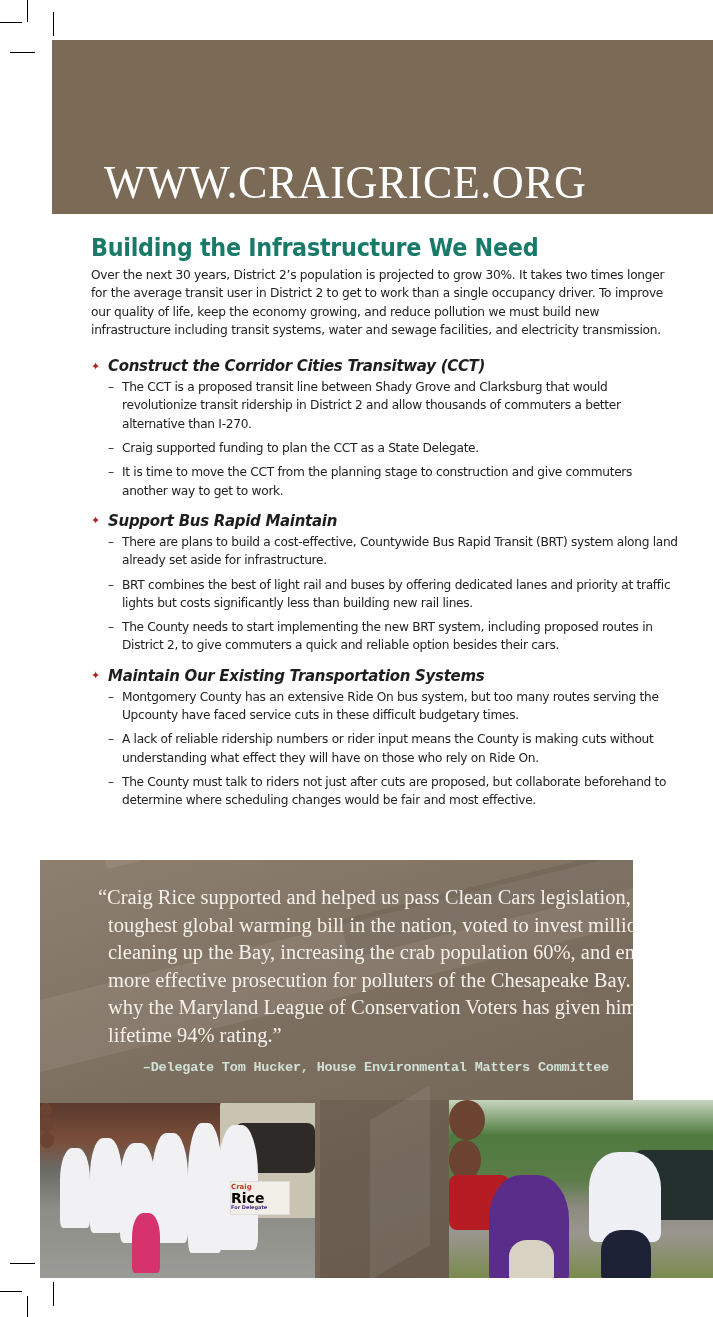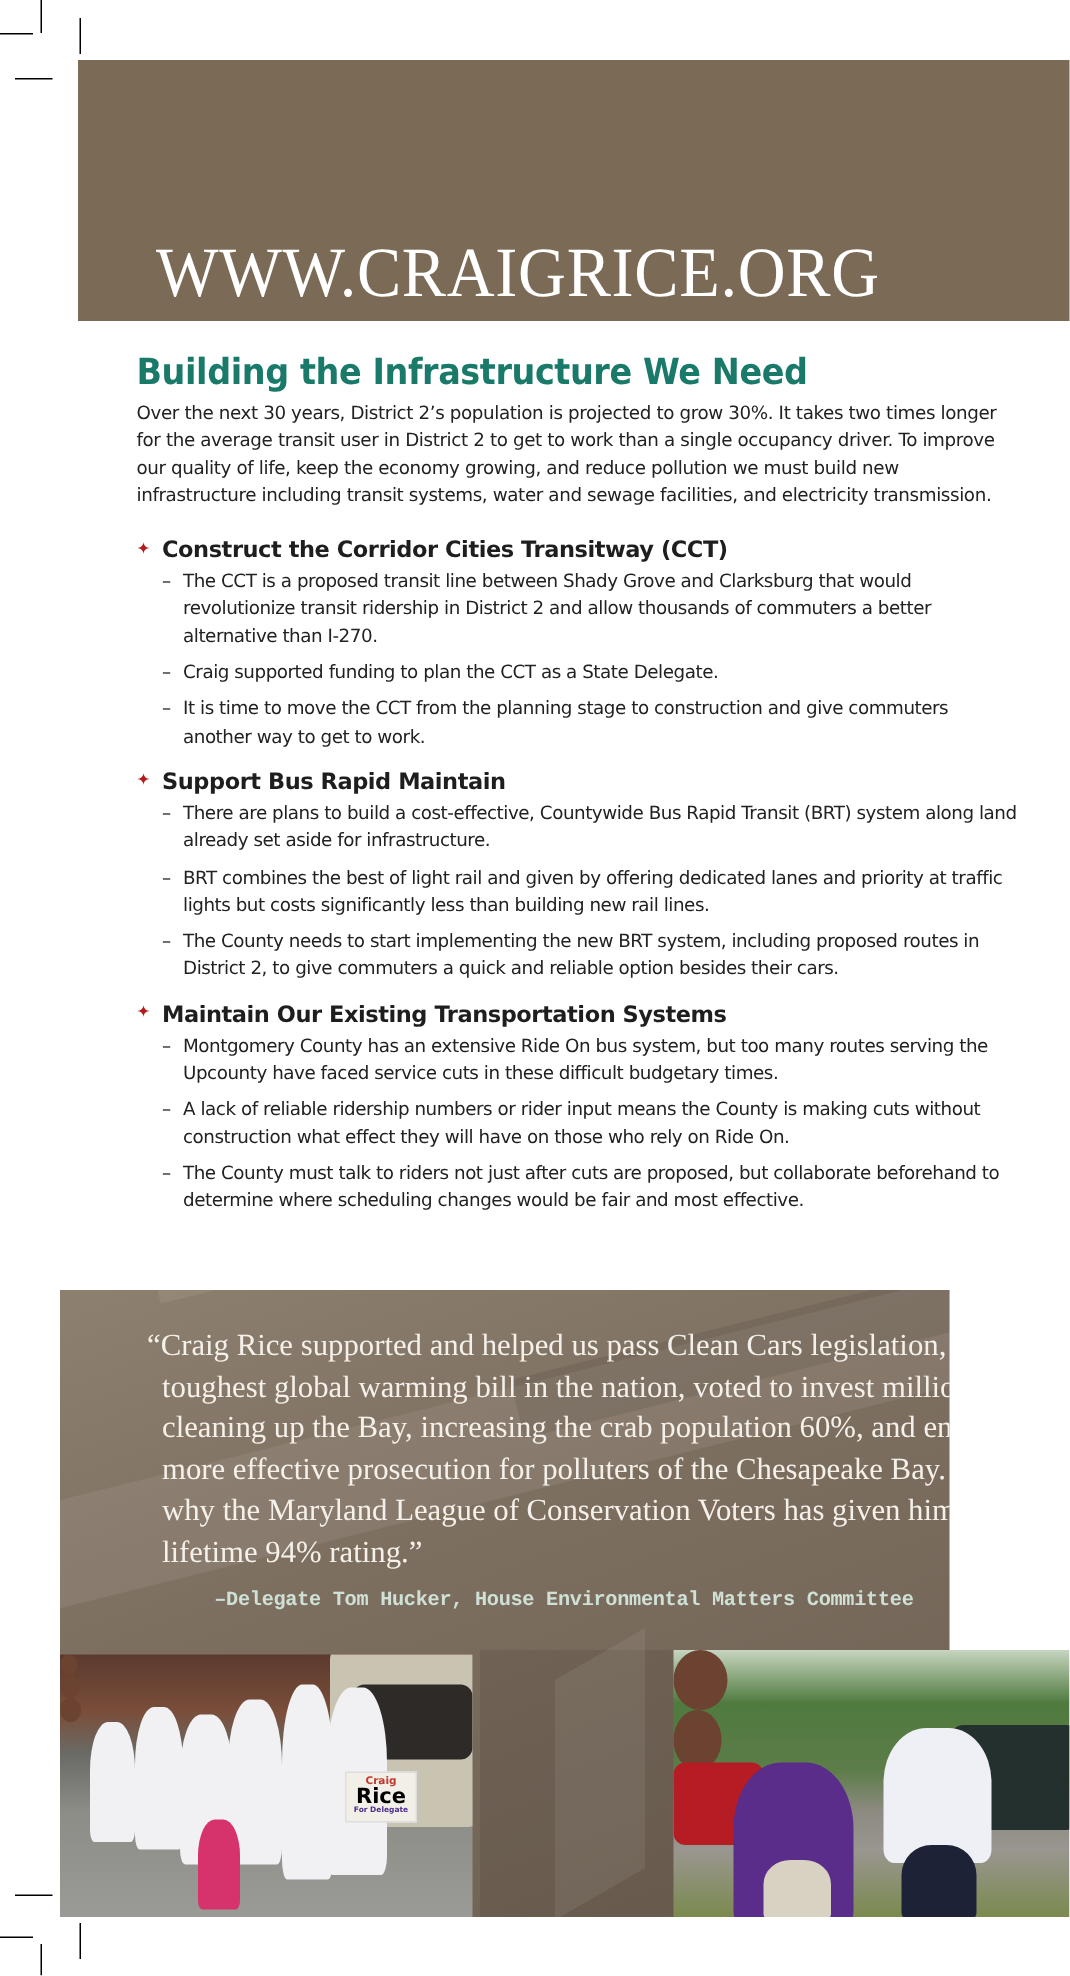--- a/index.html
+++ b/index.html
@@ -36,20 +36,21 @@
     .topic { margin-top: 16px; }
     .topic + .topic { margin-top: 10px; }
     .topic-head { display: flex; align-items: center; height: 22px; }
     .bullet-star {
       width: 17px; color: #b31b1b; font-size: 11px; line-height: 1;
     }
     .topic-title {
       font-family: "DejaVu Sans", sans-serif; font-weight: bold;
       font-size: 15px; color: #1e1e1e; letter-spacing: -0.3px;
       white-space: nowrap;
+      font-style: italic;
     }
     .sub-list { list-style: none; margin-left: 17px; margin-top: 1px; }
     .sub-item {
       position: relative; padding-left: 14px;
       font-family: "DejaVu Sans", sans-serif;
       font-size: 12.2px; color: #222; line-height: 18.3px;
       letter-spacing: -0.3px; margin-bottom: 6px;
     }
     .sub-item .dash { position: absolute; left: 0; top: 0; }
 
@@ -79,24 +80,24 @@
     .photo-left { left: 40px; top: 1103px; width: 275px; height: 175px;
       background: linear-gradient(180deg, #5b3a2e 0%, #7a4e3a 22%, #6a6b66 38%, #8d8d88 60%, #9a9a96 100%); }
     .photo-right { left: 449px; top: 1100px; width: 264px; height: 178px;
       background: linear-gradient(180deg, #c7d5c0 0%, #4f7a3e 20%, #5c7d49 45%, #8c8a80 60%, #9a9690 75%, #7a8a4e 100%); }
 
     .fig { position: absolute; border-radius: 40% 40% 10% 10%; }
     .shirt-white { background: #f1f1f4; }
     .shirt-purple { background: #5a2d8a; }
     .skin { background: #6b4330; border-radius: 50%; }
     .sign {
-      position: absolute; left: 190px; top: 78px; width: 48px; height: 34px;
+      position: absolute; left: 190px; top: 78px; width: 60px; height: 34px;
       background: #f2efe8; border: 1px solid #ddd;
       font-family: "DejaVu Sans", sans-serif; font-weight: bold;
-      text-align: center; line-height: 1;
+      line-height: 1;
     }
     .sign .s1 { color: #c0392b; font-size: 7px; display: block; margin-top: 2px; }
     .sign .s2 { color: #000000; font-size: 14px; display: block; }
     .sign .s3 { color: #4b2c8f; font-size: 5px; display: block; }
     .car { position: absolute; border-radius: 8px; }
   </style>
 </head>
 <body>
 
 <div class="crop" style="left:27px;top:0;width:1px;height:22px;"></div>
@@ -128,33 +129,33 @@
     </ul>
   </div>
 
   <div class="topic">
     <div class="topic-head">
       <span class="bullet-star">✦</span>
       <h2 class="topic-title">Support Bus Rapid Maintain</h2>
     </div>
     <ul class="sub-list">
       <li class="sub-item"><span class="dash">–</span><span>There are plans to build a cost-effective, Countywide Bus Rapid Transit (BRT) system along land already set aside for infrastructure.</span></li>
-      <li class="sub-item"><span class="dash">–</span><span>BRT combines the best of light rail and given by offering dedicated lanes and priority at traffic lights but costs significantly less than building new rail lines.</span></li>
+      <li class="sub-item"><span class="dash">–</span><span>BRT combines the best of light rail and buses by offering dedicated lanes and priority at traffic lights but costs significantly less than building new rail lines.</span></li>
       <li class="sub-item"><span class="dash">–</span><span>The County needs to start implementing the new BRT system, including proposed routes in District 2, to give commuters a quick and reliable option besides their cars.</span></li>
     </ul>
   </div>
 
   <div class="topic">
     <div class="topic-head">
       <span class="bullet-star">✦</span>
       <h2 class="topic-title">Maintain Our Existing Transportation Systems</h2>
     </div>
     <ul class="sub-list">
       <li class="sub-item"><span class="dash">–</span><span>Montgomery County has an extensive Ride On bus system, but too many routes serving the Upcounty have faced service cuts in these difficult budgetary times.</span></li>
-      <li class="sub-item"><span class="dash">–</span><span>A lack of reliable ridership numbers or rider input means the County is making cuts without construction what effect they will have on those who rely on Ride On.</span></li>
+      <li class="sub-item"><span class="dash">–</span><span>A lack of reliable ridership numbers or rider input means the County is making cuts without understanding what effect they will have on those who rely on Ride On.</span></li>
       <li class="sub-item"><span class="dash">–</span><span>The County must talk to riders not just after cuts are proposed, but collaborate beforehand to determine where scheduling changes would be fair and most effective.</span></li>
     </ul>
   </div>
 </div>
 
 <div class="quote-panel">
   <div class="beam" style="left:-40px;top:150px;width:820px;height:70px;transform:rotate(-14deg);"></div>
   <div class="beam dark" style="left:300px;top:60px;width:500px;height:40px;transform:rotate(-14deg);"></div>
   <div class="beam" style="left:60px;top:-20px;width:700px;height:30px;transform:rotate(-14deg);"></div>
   <div class="beam dark" style="left:280px;top:240px;width:140px;height:200px;"></div>

